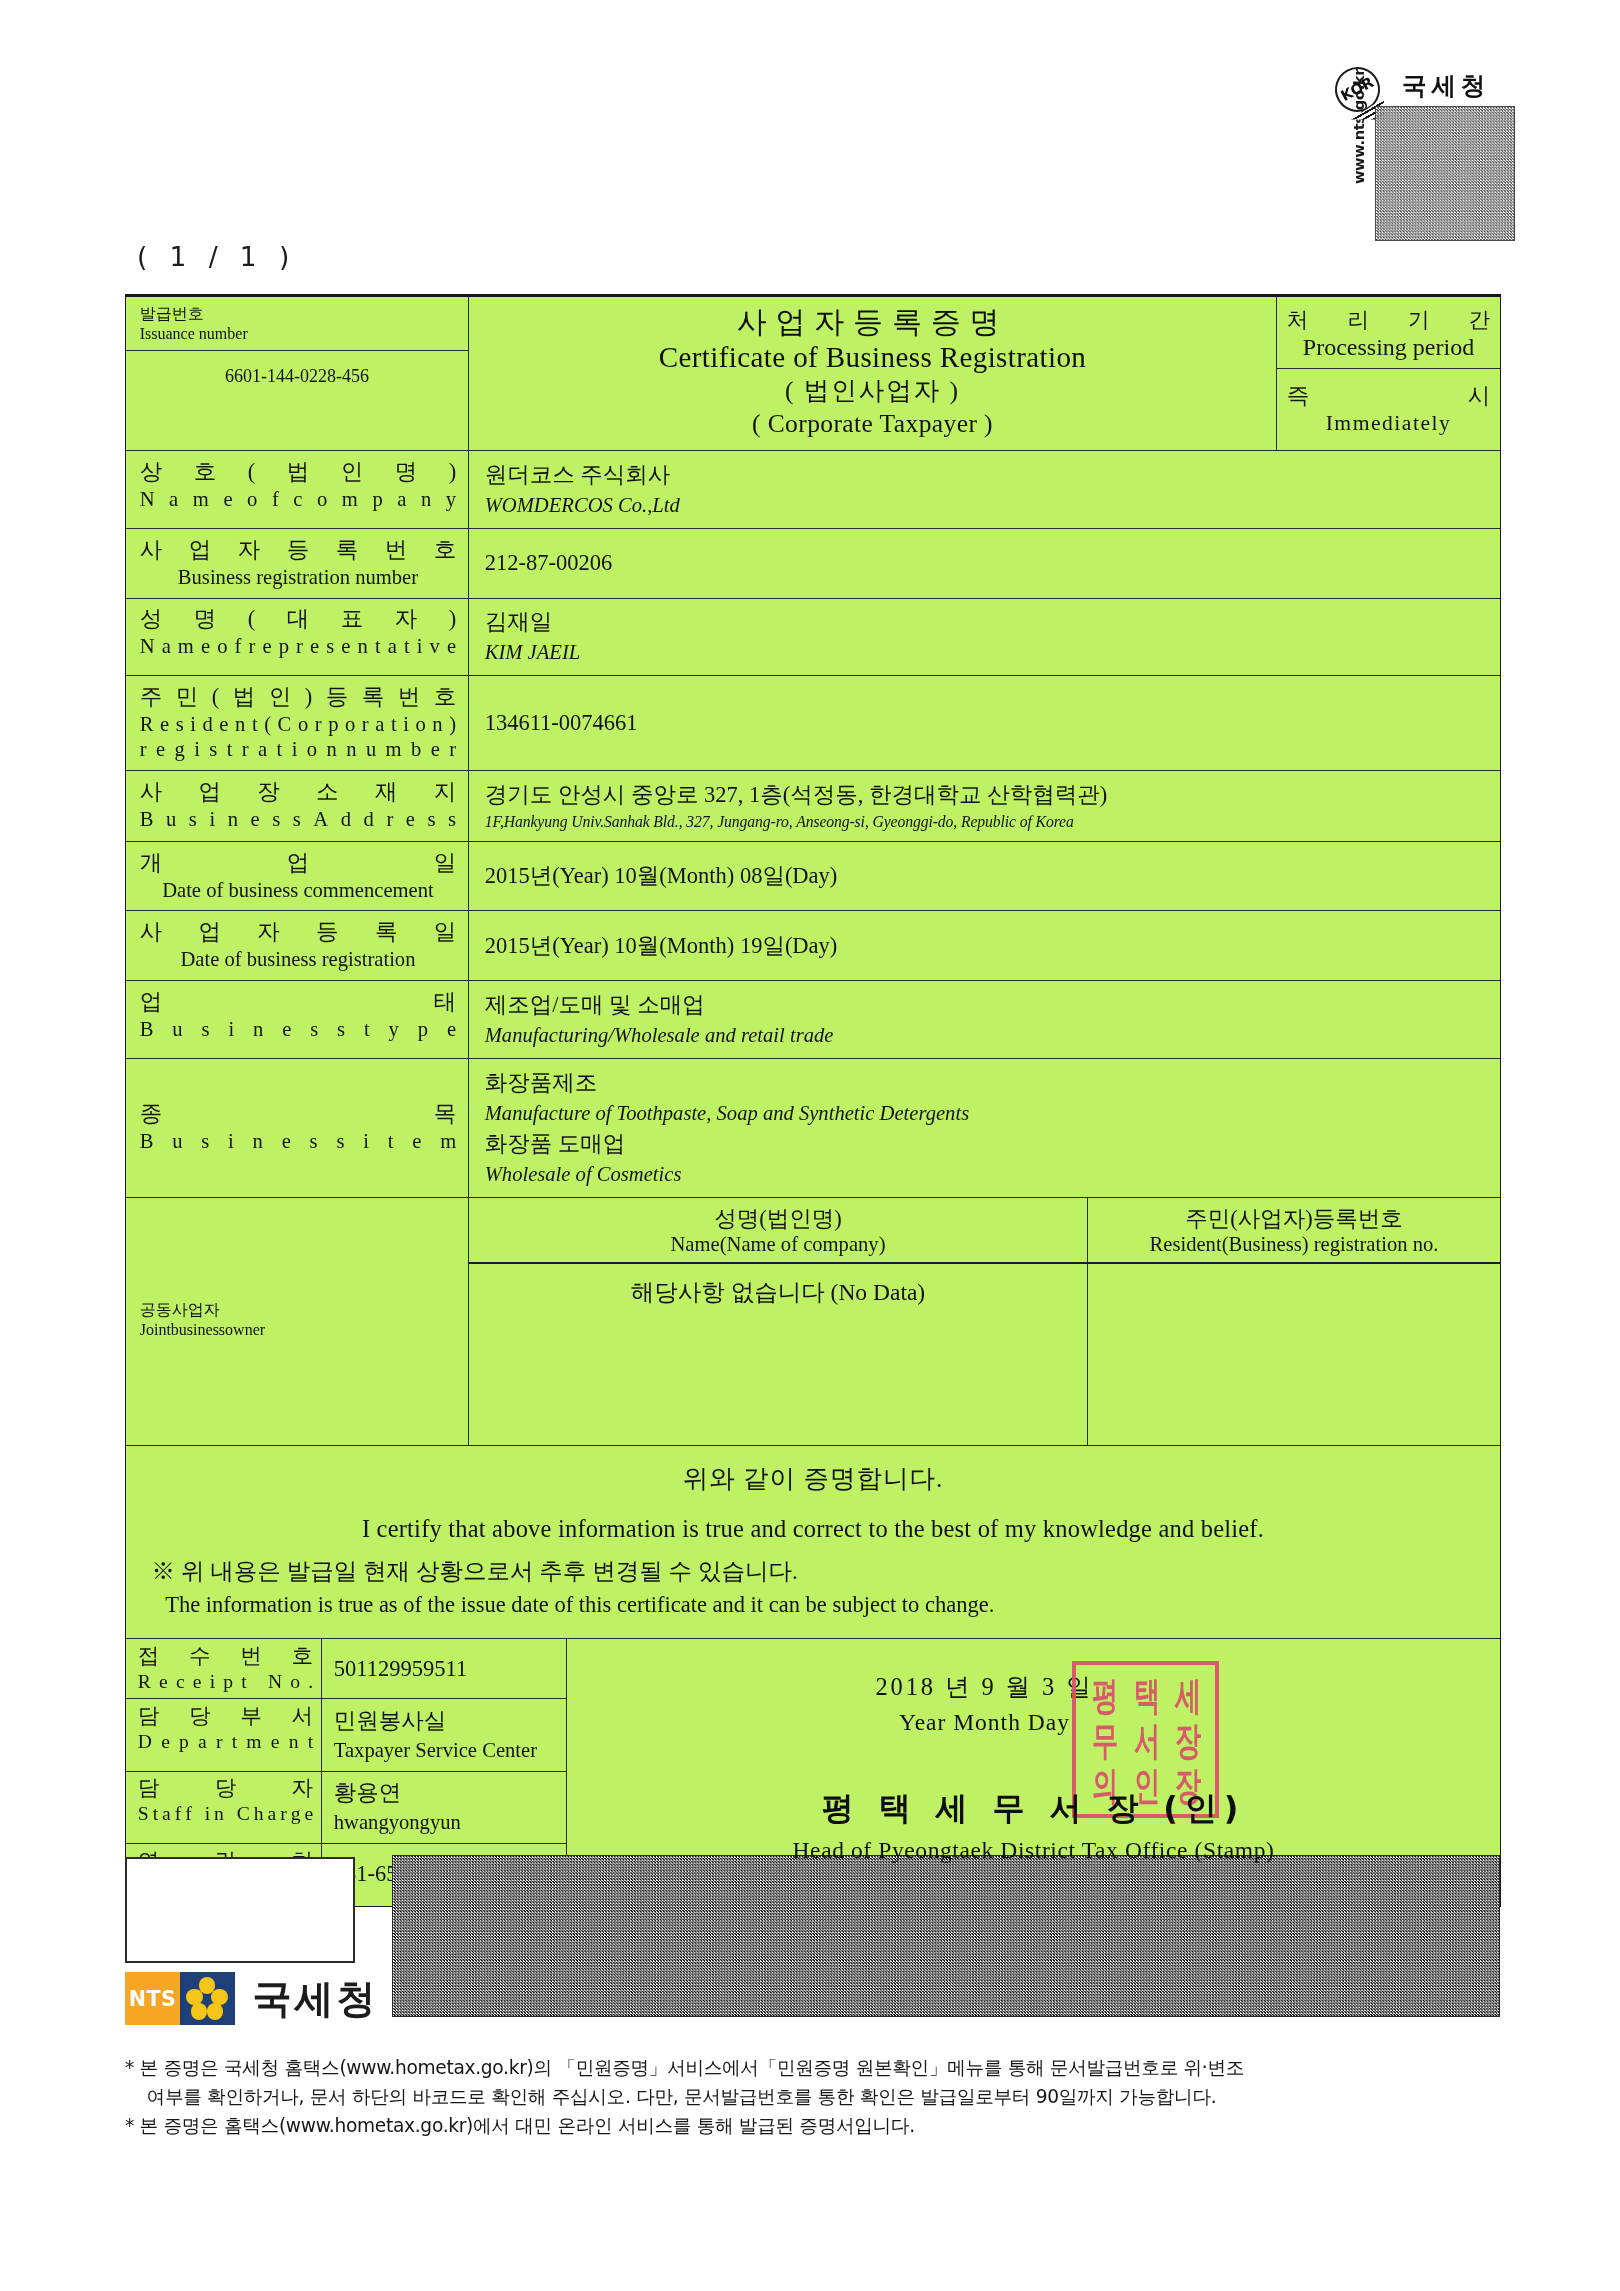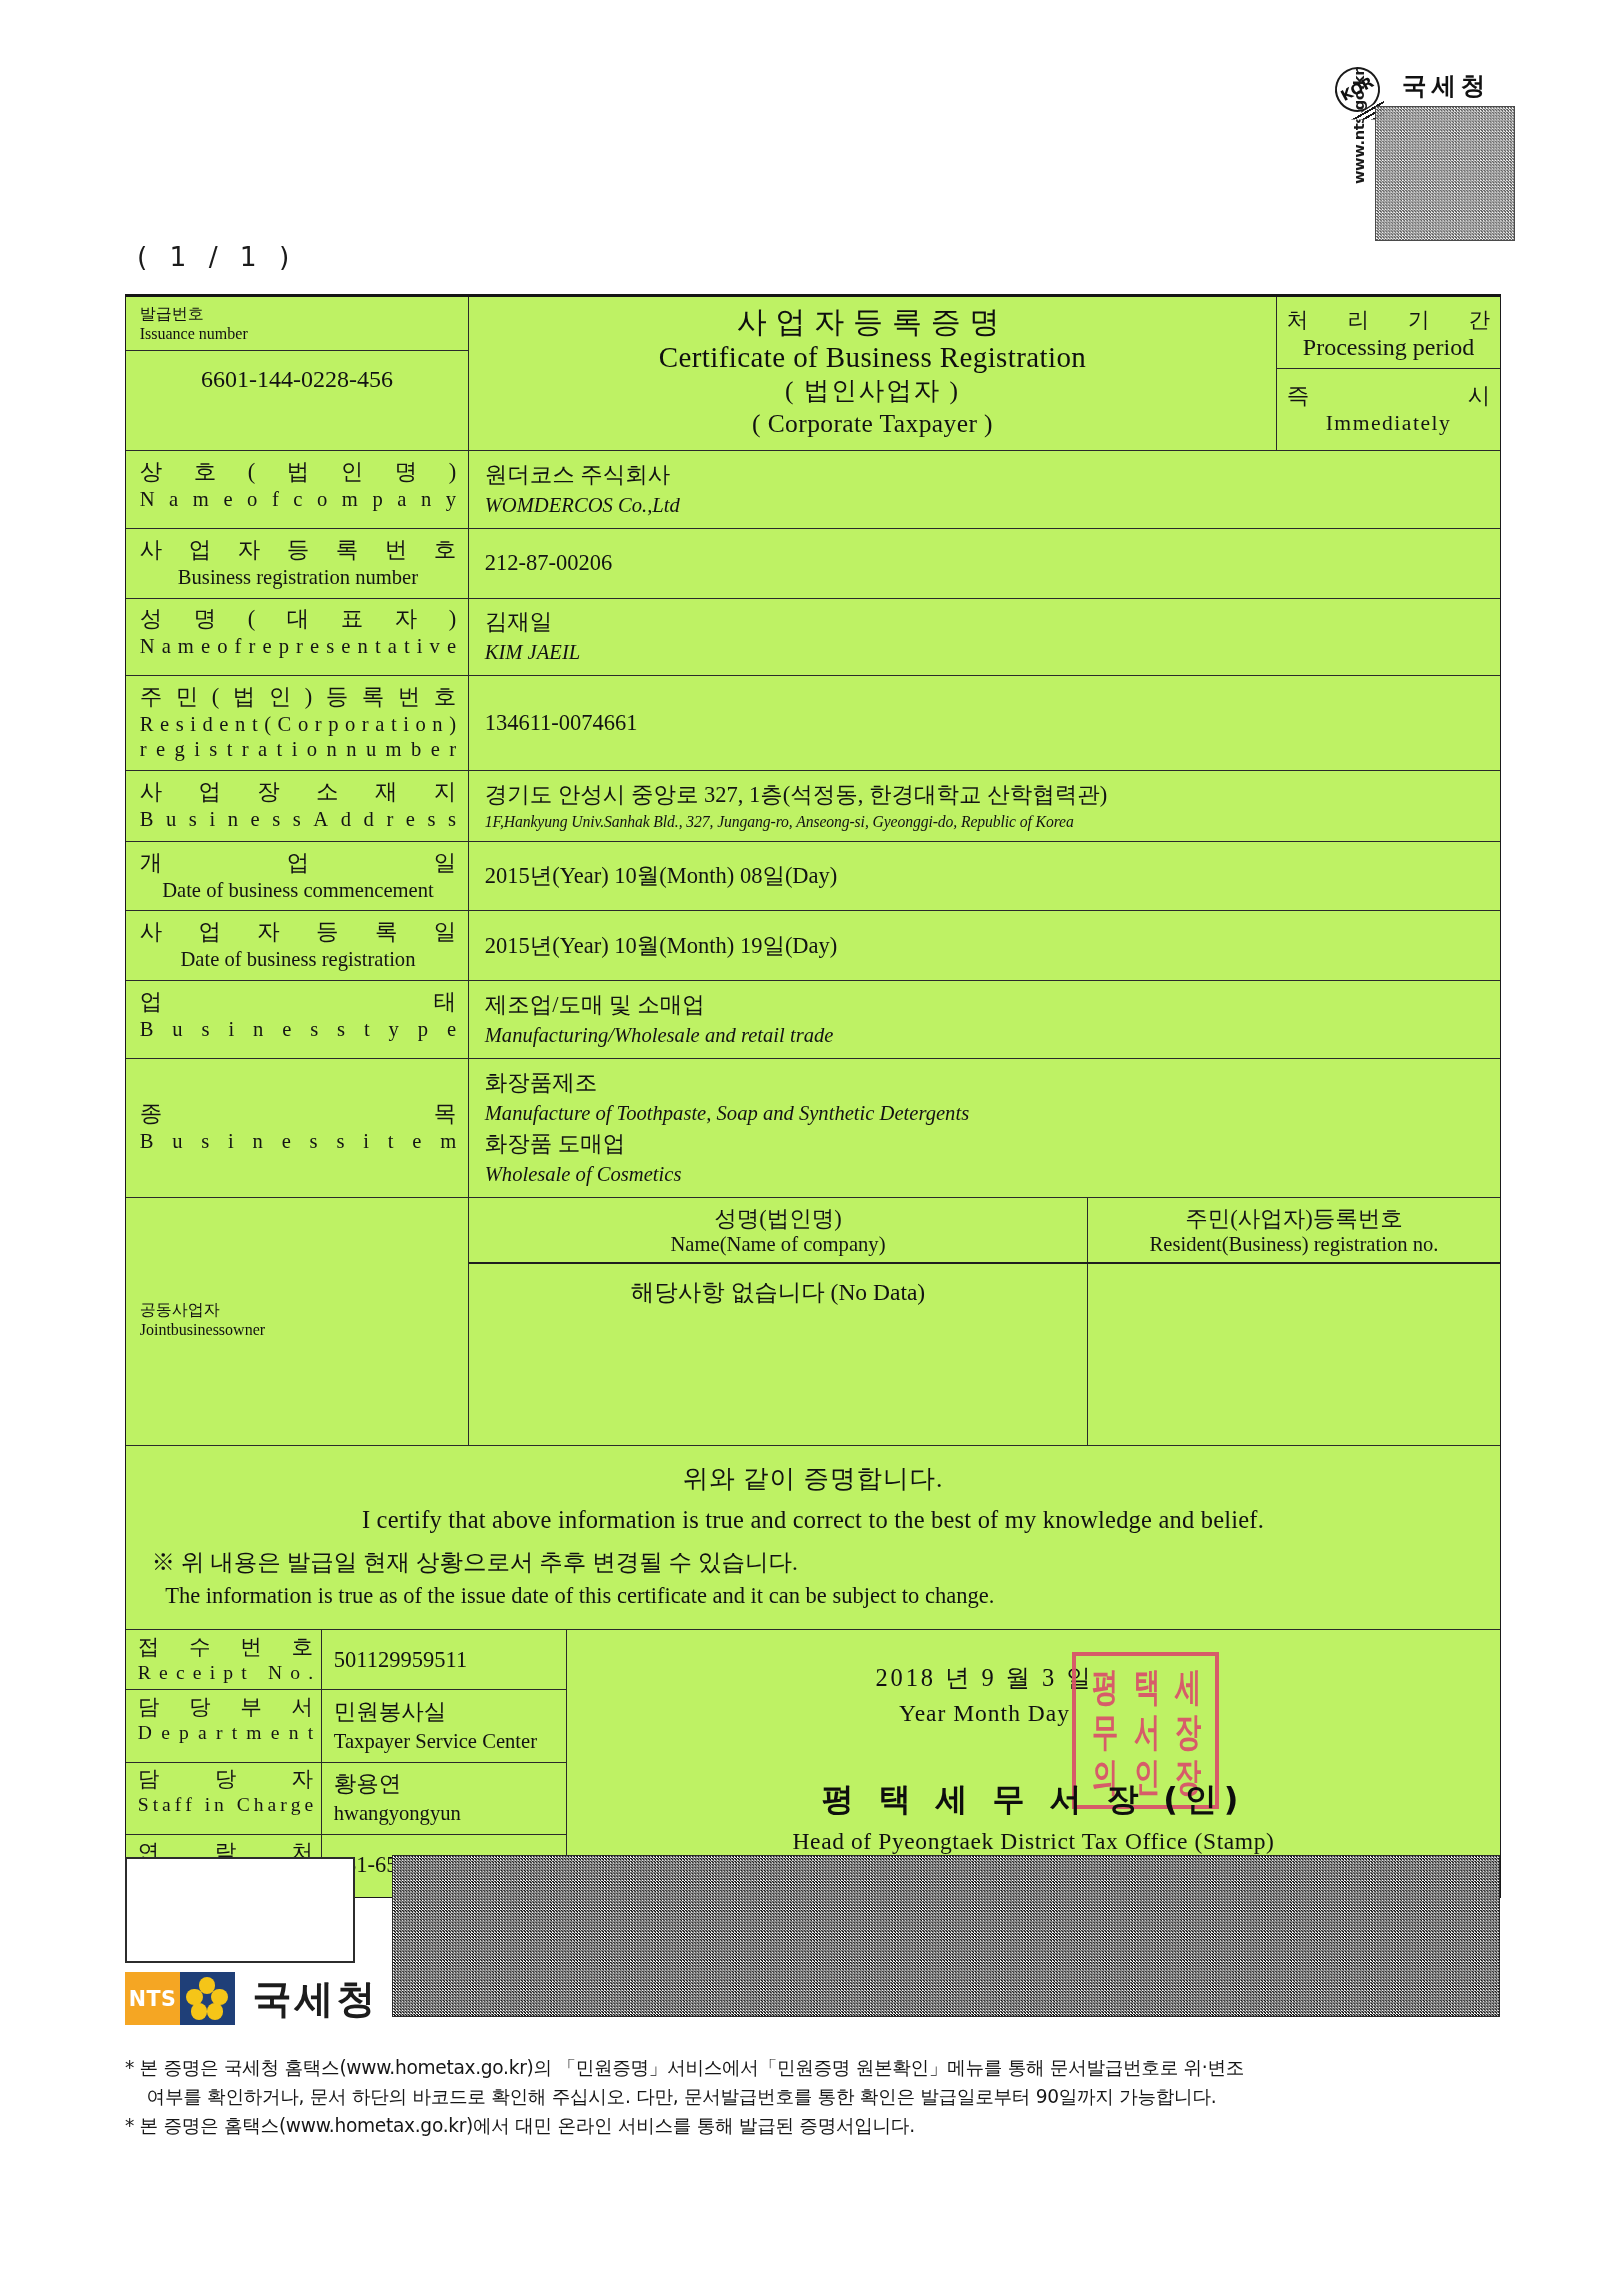--- a/index.html
+++ b/index.html
@@ -166,21 +166,21 @@
     border-right: 1px solid #2a2a2a;
     box-sizing: border-box;
   }
   .issue-lbl {
     border-bottom: 1px solid #2a2a2a;
     padding: 6.9px 11.8px 6.9px 13.7px;
   }
   .issue-val {
     padding: 15.7px 0 17.6px 0;
     text-align: center;
-    font-size: 24px;
+    font-size: 18px;
     color: #121212;
   }
   .hrow .title-col {
     flex: 1 1 auto;
     box-sizing: border-box;
     border-right: 1px solid #2a2a2a;
     text-align: center;
     padding: 5.9px 0 7.8px 0;
   }
   .title-ko {
@@ -264,21 +264,21 @@
 
   
   .certify {
     border-bottom: 1px solid #2a2a2a;
     padding: 15.7px 25.5px 17.6px 25.5px;
   }
   .certify .ko-center {
     text-align: center;
     font-size: 25.5px;
     color: #111;
-    margin-bottom: 10px;
+    margin-bottom: 19px;
     letter-spacing: 1px;
   }
   .certify .en-center {
     text-align: center;
     font-size: 24.5px;
     color: #111;
     letter-spacing: 0.2px;
     margin-bottom: 11.8px;
   }
   .certify .ko-left { font-size: 23.5px; color: #111; line-height: 1.42; }

